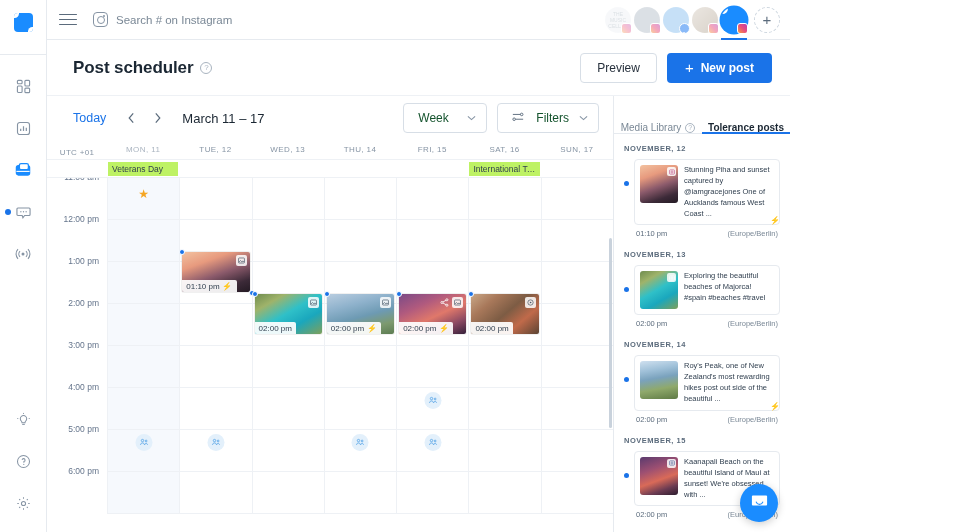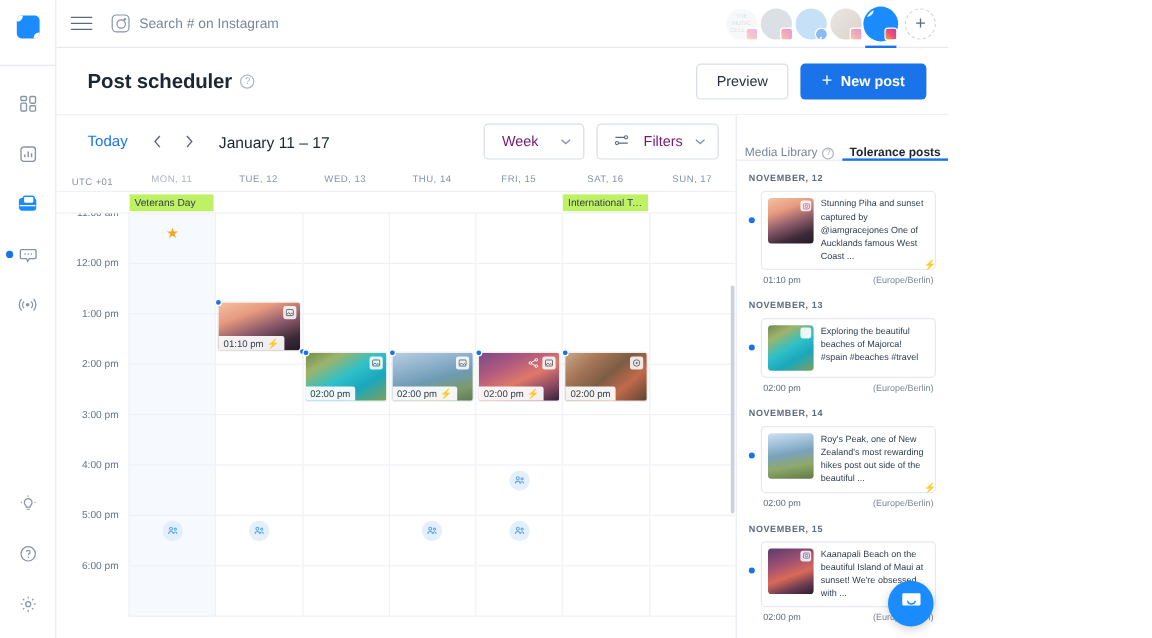--- a/index.html
+++ b/index.html
@@ -134,21 +134,21 @@
   .today-link { color: #1a73e8; font-size: 12.5px; cursor: pointer; margin-right: 10px; }
   .chev-btn {
     width: 22px; height: 22px; display: flex; align-items: center; justify-content: center;
     cursor: pointer; color: #5b6b7c;
   }
   .range-label { font-size: 13px; color: #1b2733; margin-left: 10px; }
   .tb-right { display: flex; align-items: center; gap: 10px; }
   .select {
     height: 30px; border: 1px solid #d7dee6; border-radius: 4px; background: #fff;
     display: flex; align-items: center; gap: 10px; padding: 0 10px 0 14px;
-    font-size: 12px; color: #701a75; cursor: pointer;
+    font-size: 12px; color: #14532d; cursor: pointer;
   }
   .select.wide { width: 84px; justify-content: space-between; }
   .select .chev { color: #8694a4; font-size: 9px; }
   .filters-icon { margin-right: 2px; }
 
   
   .cal { flex: 1; display: flex; flex-direction: column; min-height: 0; overflow: hidden; position: relative; }
   .cal-head {
     display: flex; height: 20px; flex: 0 0 20px;
     border-bottom: 1px solid #eef1f5; align-items: center;
@@ -470,21 +470,21 @@
             <span class="chev-btn">
               <svg width="9" height="12" viewBox="0 0 9 12" fill="none" stroke="#5b6b7c" stroke-width="1.2">
                   <path d="M6.2 1.4 2.2 6l4 4.6"></path>
                 </svg>
             </span>
             <span class="chev-btn">
               <svg width="9" height="12" viewBox="0 0 9 12" fill="none" stroke="#5b6b7c" stroke-width="1.2">
                   <path d="M2.8 1.4 6.8 6l-4 4.6"></path>
                 </svg>
             </span>
-            <span class="range-label">January 11 – 17</span>
+            <span class="range-label">March 11 – 17</span>
           </div>
           <div class="tb-right">
             <div class="select wide">
               <span>Week</span>
               <span class="chev">
                 <svg width="9" height="6" viewBox="0 0 10 6" fill="none" stroke="#8694a4" stroke-width="1.2">
                     <path d="M1 1.2 5 4.8l4-3.6"></path>
                   </svg>
               </span>
             </div>

